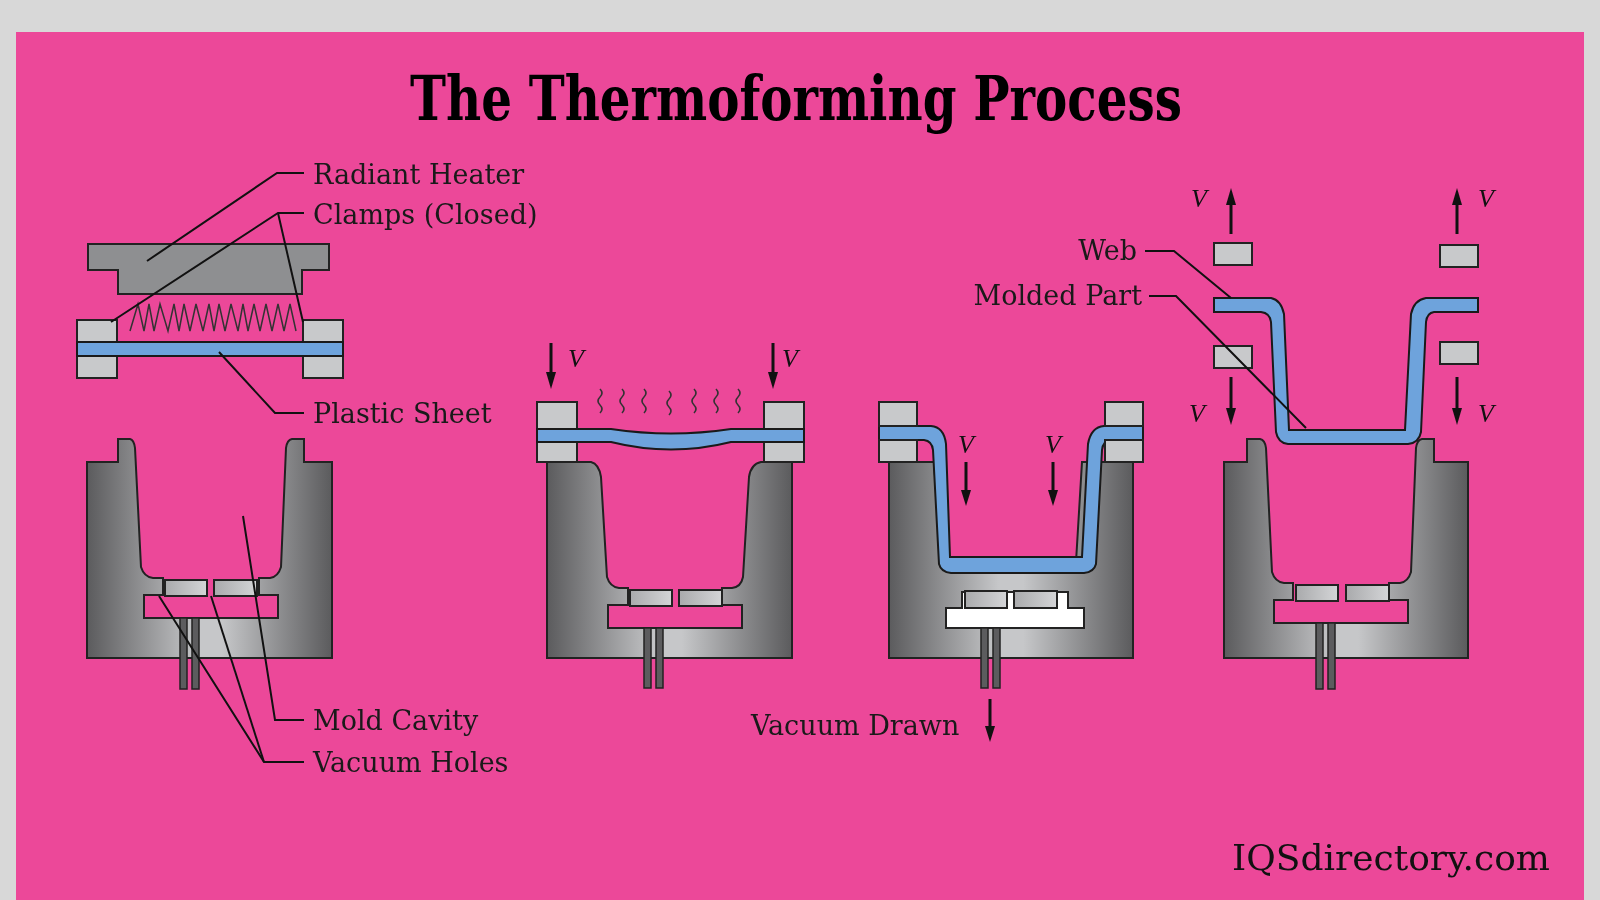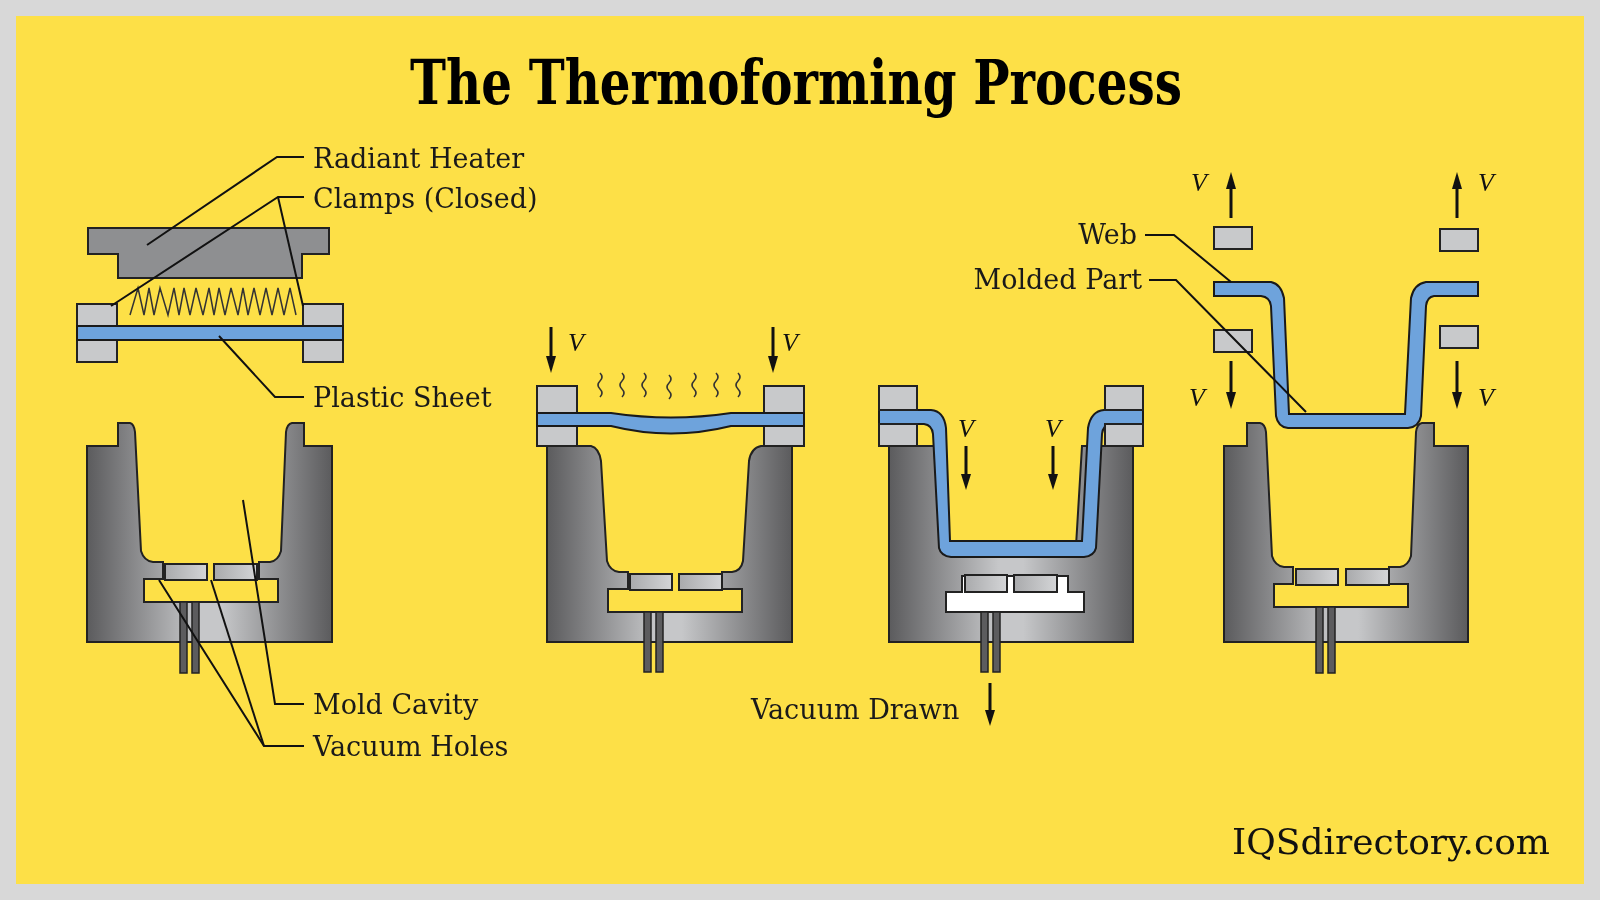--- a/index.html
+++ b/index.html
@@ -1,17 +1,17 @@
 <!DOCTYPE html>
 <html><head>
 <meta charset="utf-8">
 <style>
   html,body{margin:0;padding:0;background:#d8d8d8;}
   body{width:1600px;height:900px;position:relative;overflow:hidden;}
-  #canvas{position:absolute;left:16px;top:16px;width:1568px;height:868px;background:#fde047;}
+  #canvas{position:absolute;left:16px;top:32px;width:1568px;height:868px;background:#ec4899;}
   svg{position:absolute;left:0;top:0;}
   .lbl{font-family:"DejaVu Serif","Liberation Serif",serif;font-size:27px;fill:#1a1a1a;}
   .title{font-family:"DejaVu Serif","Liberation Serif",serif;font-size:62px;font-weight:bold;fill:#000;}
   .v{font-family:"Liberation Serif","DejaVu Serif",serif;font-style:italic;font-size:26px;fill:#111;}
   .brand{font-family:"DejaVu Serif","Liberation Serif",serif;font-size:36px;fill:#111;}
   .lead{stroke:#111;stroke-width:2;fill:none;}
   .clamp{fill:#c8c9cb;stroke:#222;stroke-width:2;}
   .sheet{fill:#6ea3dc;stroke:#1a1a1a;stroke-width:2;}
   .mold{fill:url(#moldGrad);stroke:#222;stroke-width:2;}
   .plate{fill:url(#plateGrad);stroke:#222;stroke-width:2;}

